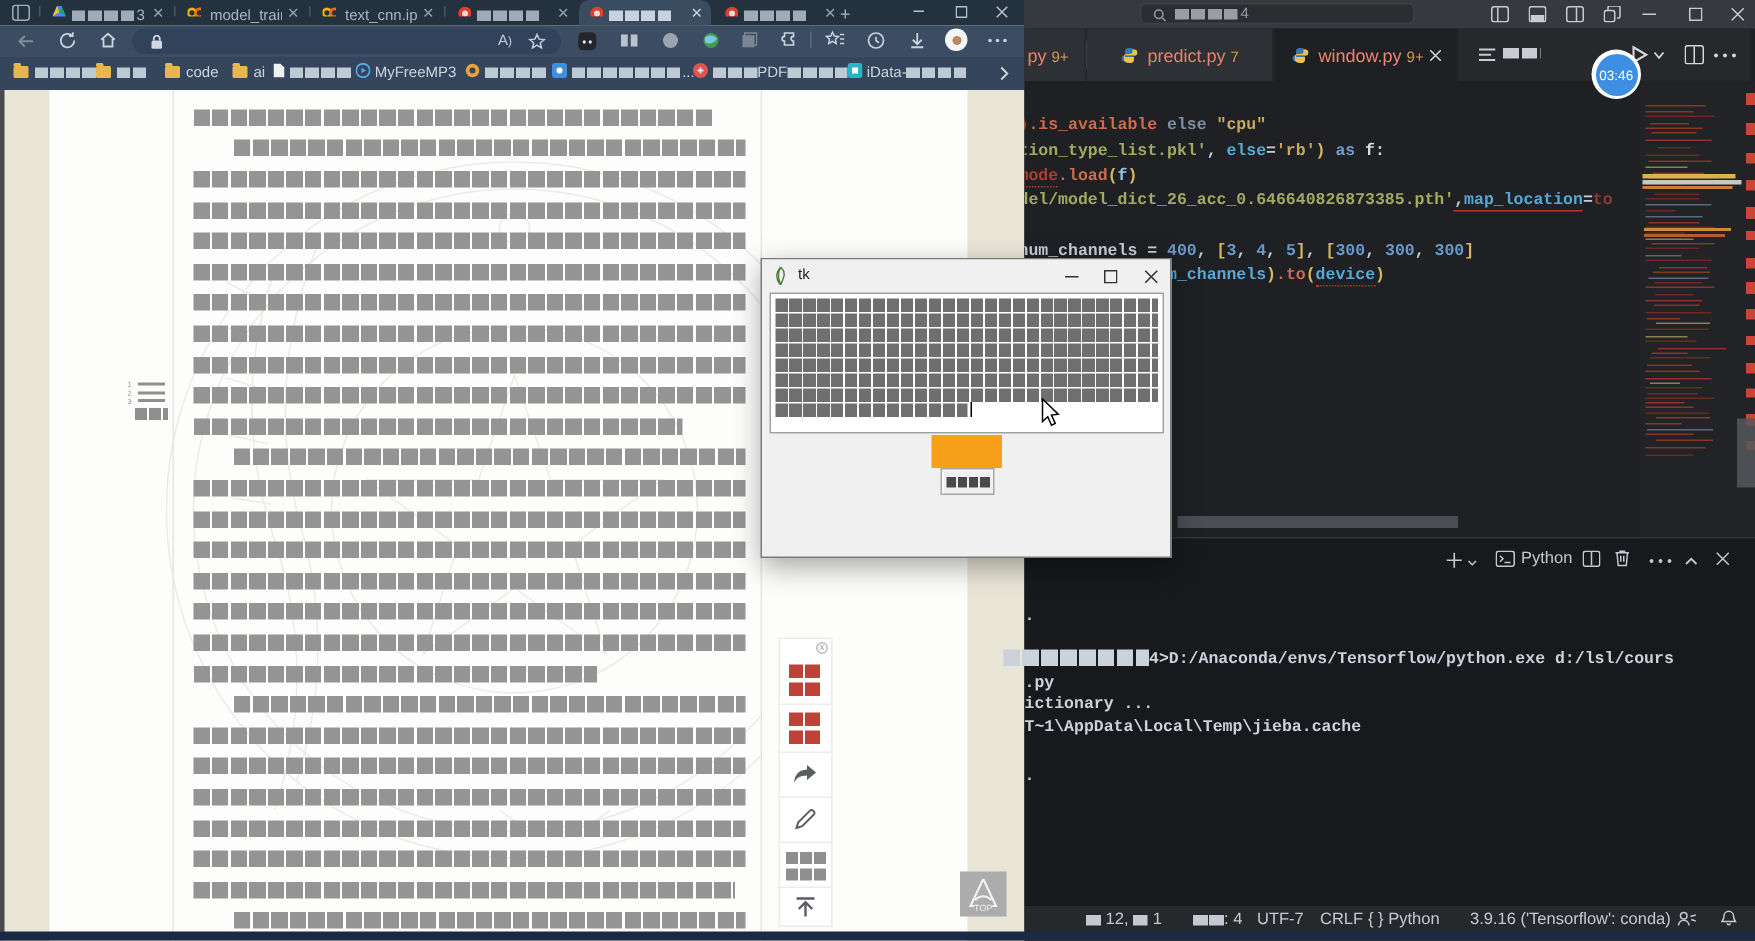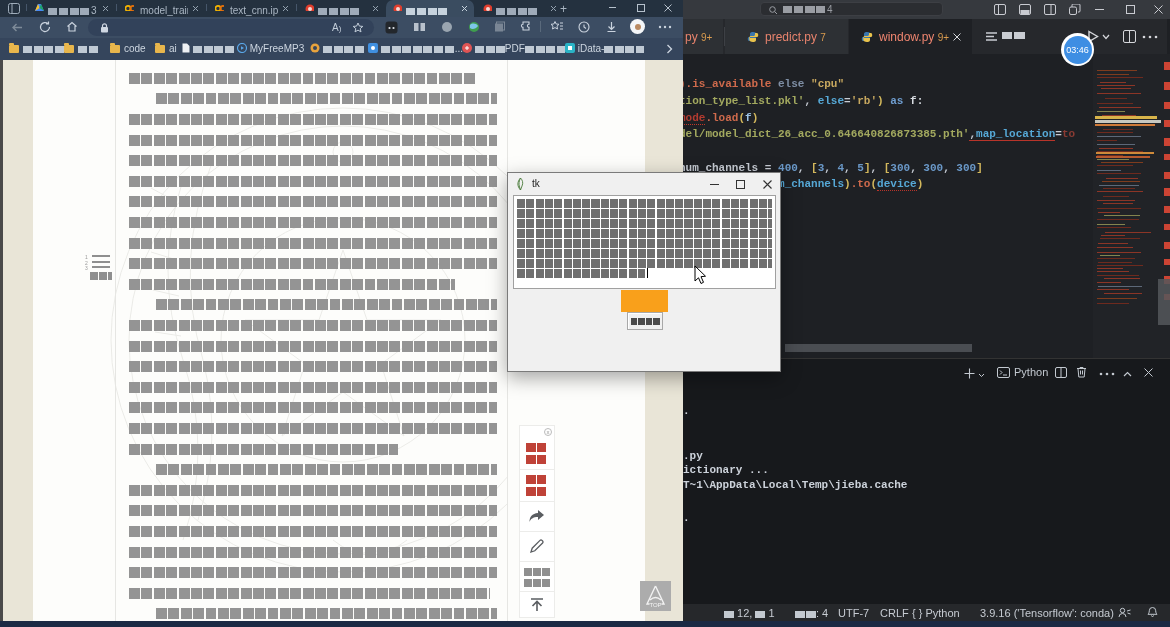--- a/index.html
+++ b/index.html
@@ -518,20 +518,21 @@
           <circle cx="8" cy="2" r="1.3" fill="#c3c9d0"></circle>
           <circle cx="14" cy="2" r="1.3" fill="#c3c9d0"></circle>
         </svg>
   <svg class="abs" style="left:440px;top:12px" width="9" height="6">
           <path d="M1 5 L4.5 1.5 L8 5" fill="none" stroke="#c3c9d0" stroke-width="1.2"></path>
         </svg>
   <svg class="abs" style="left:461px;top:9px" width="9" height="9">
           <path d="M0.5 0.5 L8.5 8.5 M8.5 0.5 L0.5 8.5" stroke="#c3c9d0" stroke-width="1"></path>
         </svg>
   <div class="tl" style="left:0;top:46px">.</div>
+  <div class="tl" style="left:-14px;top:74px"><i class="zh" style="vertical-align:-2px;height:11px;width:97px;background:repeating-linear-gradient(90deg,#ccd2da 0 11px,rgba(0,0,0,0) 11px 12.6px)"></i>4&gt;D:/Anaconda/envs/Tensorflow/python.exe d:/lsl/cours</div>
   <div class="tl" style="left:0;top:91px">.py</div>
   <div class="tl" style="left:0;top:105px">ictionary ...</div>
   <div class="tl" style="left:0;top:120px">T~1\AppData\Local\Temp\jieba.cache</div>
   <div class="tl" style="left:0;top:153px">.</div>
  </div>
  <div id="vsstatus">
   <span class="abs" style="left:41px;top:3px"><i class="zh" style="width:10px;background:repeating-linear-gradient(90deg,#c3c9d0 0 10px,rgba(0,0,0,0) 10px 11px)"></i> 12, <i class="zh" style="width:10px;background:repeating-linear-gradient(90deg,#c3c9d0 0 10px,rgba(0,0,0,0) 10px 11px)"></i> 1</span>
   <span class="abs" style="left:112px;top:3px"><i class="zh" style="width:21px;background:repeating-linear-gradient(90deg,#c3c9d0 0 10px,rgba(0,0,0,0) 10px 11px)"></i>: 4</span>
   <span class="abs" style="left:155px;top:3px">UTF-7</span>
   <span class="abs" style="left:197px;top:3px">CRLF</span>

